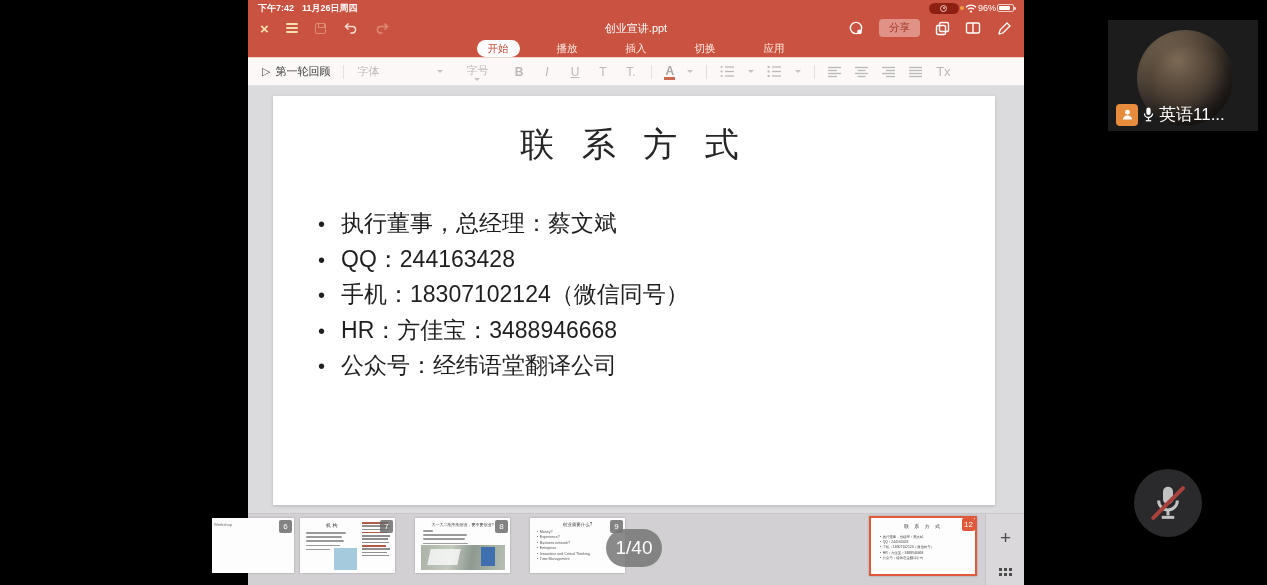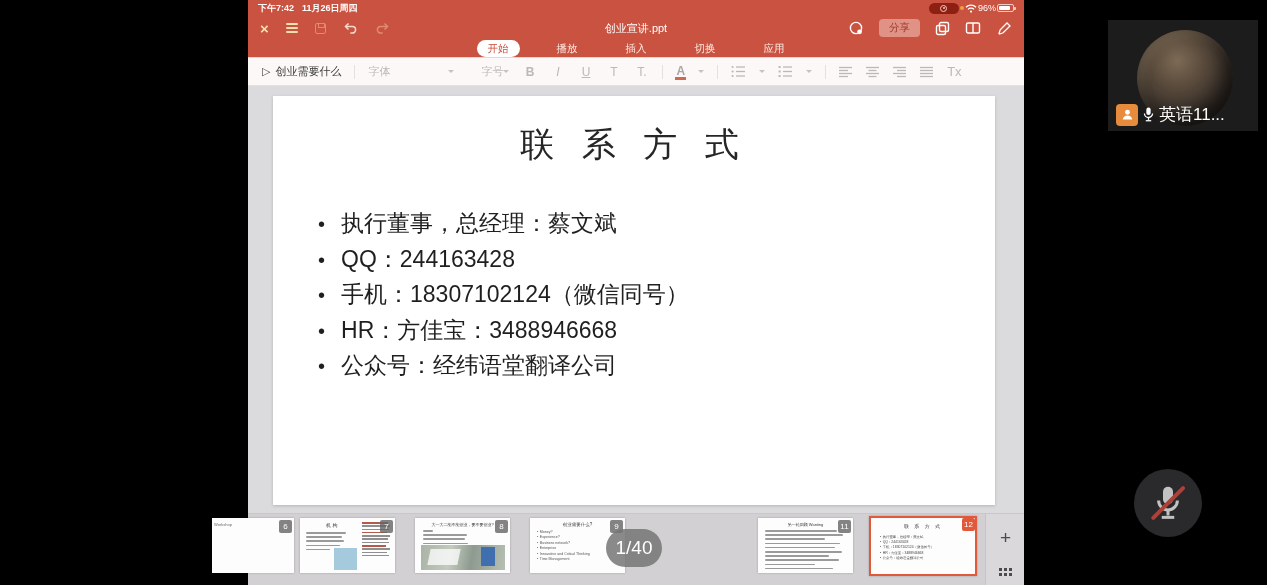--- a/index.html
+++ b/index.html
@@ -187,28 +187,28 @@
       <span class="tab active">开始</span>
       <span class="tab">播放</span>
       <span class="tab">插入</span>
       <span class="tab">切换</span>
       <span class="tab">应用</span>
     </div>
 
     <div class="fmtbar">
       <span class="play-btn">
         <span class="play-tri">▷</span>
-        <span>创业需要什么</span>
+        <span>第一轮回顾</span>
       </span>
       <span class="fdiv"></span>
       <span class="ghost" style="width:86px; justify-content:space-between;">
         <span>字体</span>
           <span class="caret"></span>
       </span>
-      <span class="ghost" style="width:42px; justify-content:flex-end;">
+      <span class="ghost" style="width:42px; justify-content:space-between;flex-direction:column;">
         <span>字号</span>
           <span class="caret"></span>
       </span>
       <span class="glyph-btn" style="font-weight:bold;">B</span>
       <span class="glyph-btn it">I</span>
       <span class="glyph-btn un">U</span>
       <span class="glyph-btn">T</span>
       <span class="glyph-btn">T.</span>
       <span class="fdiv"></span>
       <span class="acolor">A</span>
@@ -325,36 +325,20 @@
             <div class="thumb-line">Experience?</div>
             <div class="thumb-line">Business network?</div>
             <div class="thumb-line">Enterprise</div>
             <div class="thumb-line">Innovative and Critical Thinking</div>
             <div class="thumb-line">Time Management</div>
           </div>
         <span class="badge">9</span>
       </div>
 
 
-      <div class="thumb" style="left:510px;">
-        <div class="thumb-title" style="font-size:4px;">第一轮回顾  Wanting</div>
-        <div class="tiny-lines" style="left:7px; top:12px; width:80px;">
-          <div style="width:72px;"></div>
-            <div style="width:78px;"></div>
-            <div style="width:60px;"></div>
-            <div style="width:75px;"></div>
-          <div style="width:70px;"></div>
-            <div style="width:77px;"></div>
-            <div style="width:64px;"></div>
-            <div style="width:74px;"></div>
-          <div style="width:50px;"></div>
-            <div style="width:68px;"></div>
-        </div>
-        <span class="badge">11</span>
-      </div>
 
       <div class="thumb" style="left:621px; top:2px; width:108px; height:60px; border:2px solid #e0593a;">
         <div class="thumb-title" style="letter-spacing:2px; margin-top:5px;">联 系 方 式</div>
         <div style="position:absolute; left:9px; top:17px;">
             <div class="thumb-line12">执行董事，总经理：蔡文斌</div>
             <div class="thumb-line12">QQ：244163428</div>
             <div class="thumb-line12">手机：18307102124（微信同号）</div>
             <div class="thumb-line12">HR：方佳宝：3488946668</div>
             <div class="thumb-line12">公众号：经纬语堂翻译公司</div>
           </div>

